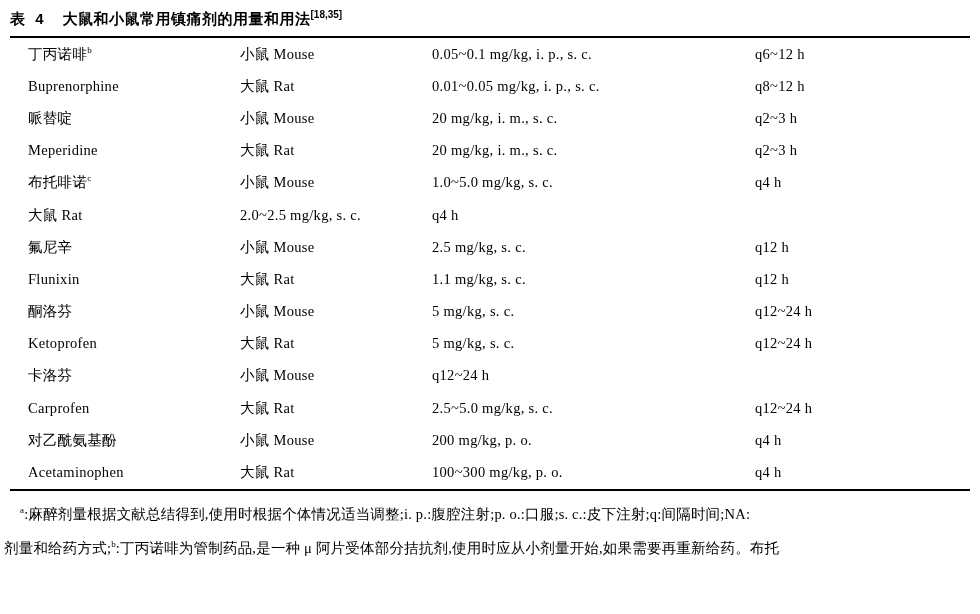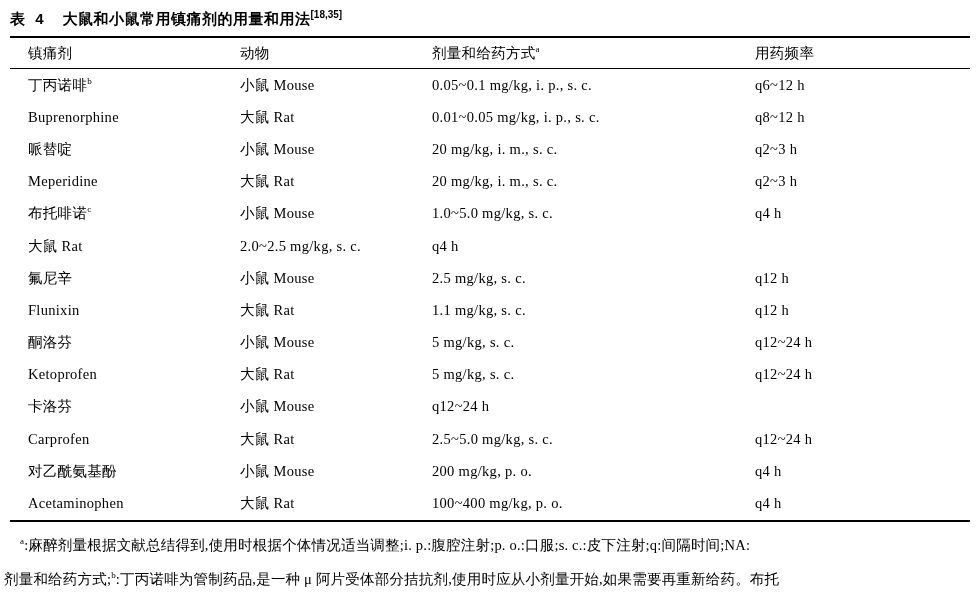--- a/index.html
+++ b/index.html
@@ -44,26 +44,20 @@
   .footnote sup { font-size:9px; line-height:0; }
 </style>
 </head>
 <body>
 
 <div class="title">
   <span class="t-label">表 4</span><span class="t-text">大鼠和小鼠常用镇痛剂的用量和用法</span><sup>[18,35]</sup>
 </div>
 
 <div class="tbl">
-  <div class="thead gridrow">
-      <div class="cell"><span>镇痛剂</span></div>
-      <div class="cell"><span>动物</span></div>
-      <div class="cell"><span>剂量和给药方式</span><sup>a</sup></div>
-      <div class="cell"><span>用药频率</span></div>
-    </div>
   <div class="tbody">
       <div class="gridrow">
         <div class="cell"><span>丁丙诺啡</span><sup>b</sup></div>
         <div class="cell">小鼠 Mouse</div>
         <div class="cell">0.05~0.1 mg/kg, i. p., s. c.</div>
         <div class="cell">q6~12 h</div>
       </div>
       <div class="gridrow">
         <div class="cell"><span>Buprenorphine</span></div>
         <div class="cell">大鼠 Rat</div>
@@ -130,21 +124,21 @@
       </div>
       <div class="gridrow">
         <div class="cell"><span>对乙酰氨基酚</span></div>
         <div class="cell">小鼠 Mouse</div>
         <div class="cell">200 mg/kg, p. o.</div>
         <div class="cell">q4 h</div>
       </div>
       <div class="gridrow">
         <div class="cell"><span>Acetaminophen</span></div>
         <div class="cell">大鼠 Rat</div>
-        <div class="cell">100~400 mg/kg, p. o.</div>
+        <div class="cell">100~300 mg/kg, p. o.</div>
         <div class="cell">q4 h</div>
       </div>
     </div>
 </div>
 
 <div class="footnote">
     <div class="fn-line"><sup>a</sup><span>:麻醉剂量根据文献总结得到,使用时根据个体情况适当调整;i. p.:腹腔注射;p. o.:口服;s. c.:皮下注射;q:间隔时间;NA:</span></div>
     <div class="fn-line"><span>剂量和给药方式;</span><sup>b</sup><span>:丁丙诺啡为管制药品,是一种 μ 阿片受体部分拮抗剂,使用时应从小剂量开始,如果需要再重新给药。布托</span></div>
   </div>
 

